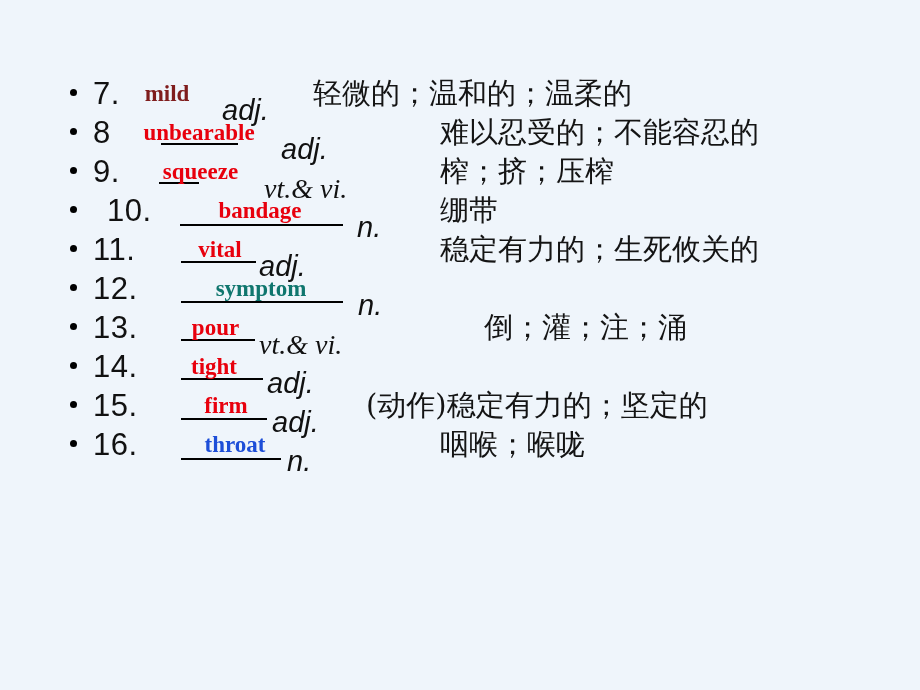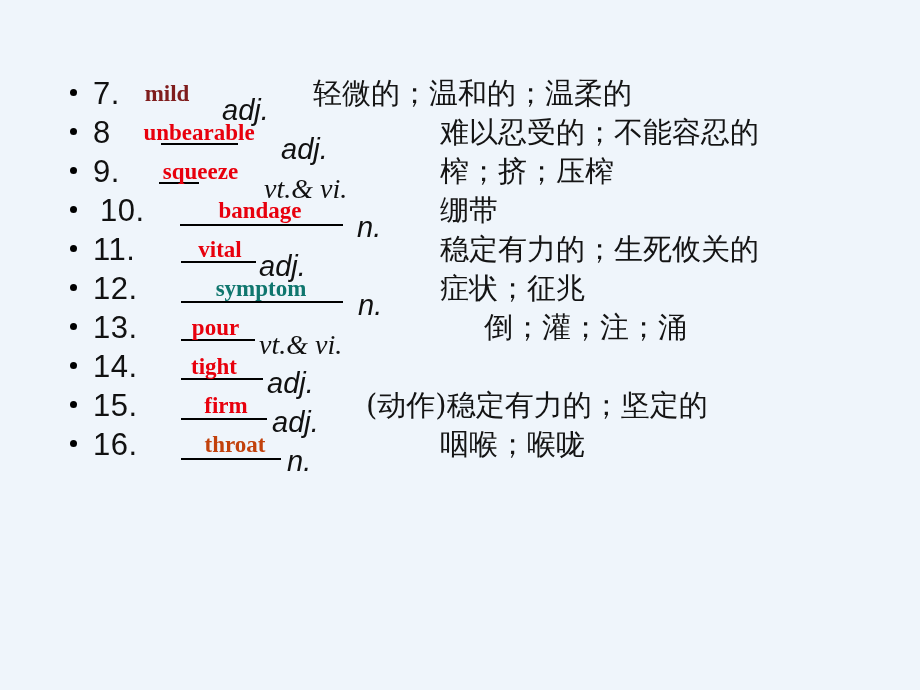--- a/index.html
+++ b/index.html
@@ -129,41 +129,40 @@
       <div class="vocab-row">
         <span class="bullet-dot"></span>
         <span class="row-number" style="left: 93px;">9.</span>
         <span class="blank-line" style="left: 159px; width: 40px; top: 30px;"></span>
         <span class="answer-word" style="left: 152px; width: 97px; color: rgb(232, 0, 13);">squeeze</span>
         <span class="pos serif-pos" style="left: 264px;">vt.&amp; vi.</span>
         <span class="meaning" style="left: 440px;">榨；挤；压榨</span>
       </div>
       <div class="vocab-row">
         <span class="bullet-dot"></span>
-        <span class="row-number" style="left: 100px;">10.</span>
+        <span class="row-number" style="left: 107px;">10.</span>
         <span class="blank-line" style="left: 180px; width: 163px; top: 33px;"></span>
         <span class="answer-word" style="left: 205px; width: 110px; color: rgb(232, 0, 13);">bandage</span>
         <span class="pos" style="left: 357px;">n.</span>
         <span class="meaning" style="left: 440px;">绷带</span>
       </div>
       <div class="vocab-row">
         <span class="bullet-dot"></span>
         <span class="row-number" style="left: 93px;">11.</span>
         <span class="blank-line" style="left: 181px; width: 75px; top: 31px;"></span>
         <span class="answer-word" style="left: 190px; width: 60px; color: rgb(232, 0, 13);">vital</span>
         <span class="pos" style="left: 259px;">adj.</span>
         <span class="meaning" style="left: 440px;">稳定有力的；生死攸关的</span>
       </div>
       <div class="vocab-row">
         <span class="bullet-dot"></span>
         <span class="row-number" style="left: 93px;">12.</span>
         <span class="blank-line" style="left: 181px; width: 162px; top: 32px;"></span>
         <span class="answer-word" style="left: 202px; width: 118px; color: #0f766e;">symptom</span>
         <span class="pos" style="left: 358px;">n.</span>
-        <span class="meaning" style="left: 440px;">症状；征兆</span>
       </div>
       <div class="vocab-row">
         <span class="bullet-dot"></span>
         <span class="row-number" style="left: 93px;">13.</span>
         <span class="blank-line" style="left: 181px; width: 74px; top: 31px;"></span>
         <span class="answer-word" style="left: 185px; width: 61px; color: rgb(232, 0, 13);">pour</span>
         <span class="pos serif-pos" style="left: 259px;">vt.&amp; vi.</span>
         <span class="meaning" style="left: 448px; margin-left: 36px;">倒；灌；注；涌</span>
       </div>
       <div class="vocab-row">
@@ -178,18 +177,18 @@
         <span class="row-number" style="left: 93px;">15.</span>
         <span class="blank-line" style="left: 181px; width: 86px; top: 32px;"></span>
         <span class="answer-word" style="left: 197px; width: 58px; color: rgb(232, 0, 13);">firm</span>
         <span class="pos" style="left: 272px;">adj.</span>
         <span class="meaning" style="left: 366px;">(动作)稳定有力的；坚定的</span>
       </div>
       <div class="vocab-row">
         <span class="bullet-dot"></span>
         <span class="row-number" style="left: 93px;">16.</span>
         <span class="blank-line" style="left: 181px; width: 100px; top: 33px;"></span>
-        <span class="answer-word" style="left: 195px; width: 80px; color: #c2410c;">throat</span>
+        <span class="answer-word" style="left: 195px; width: 80px; color: #1d4ed8;">throat</span>
         <span class="pos" style="left: 287px;">n.</span>
         <span class="meaning" style="left: 440px;">咽喉；喉咙</span>
       </div>
     </div>
 </div>
 
 </body></html>

